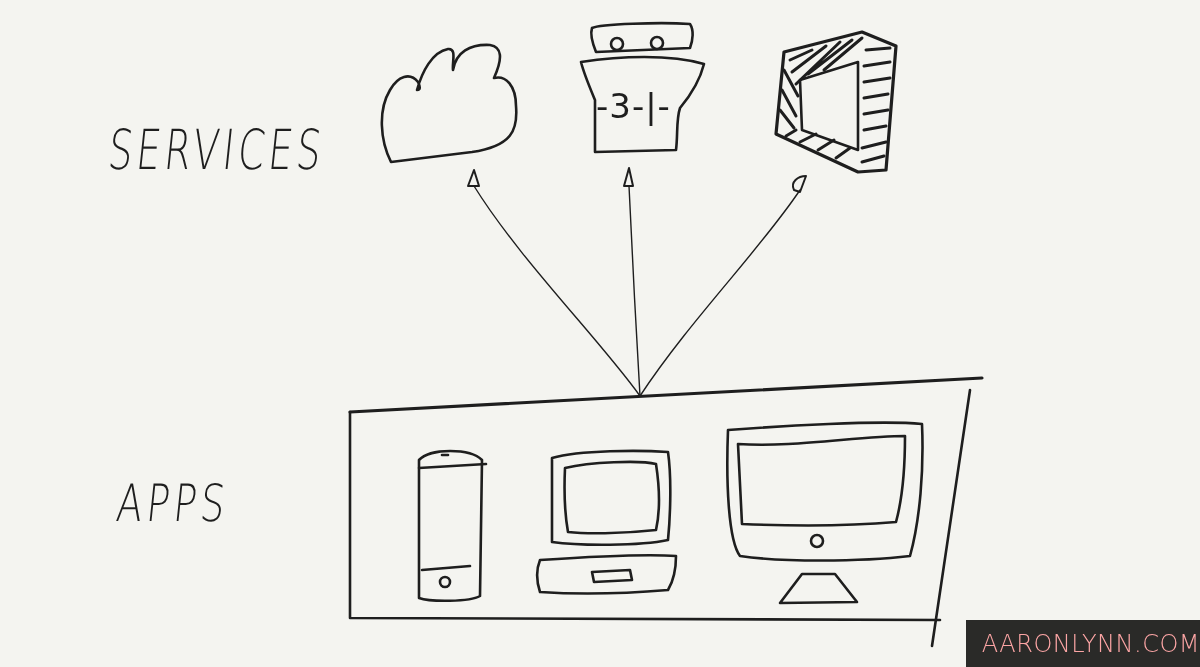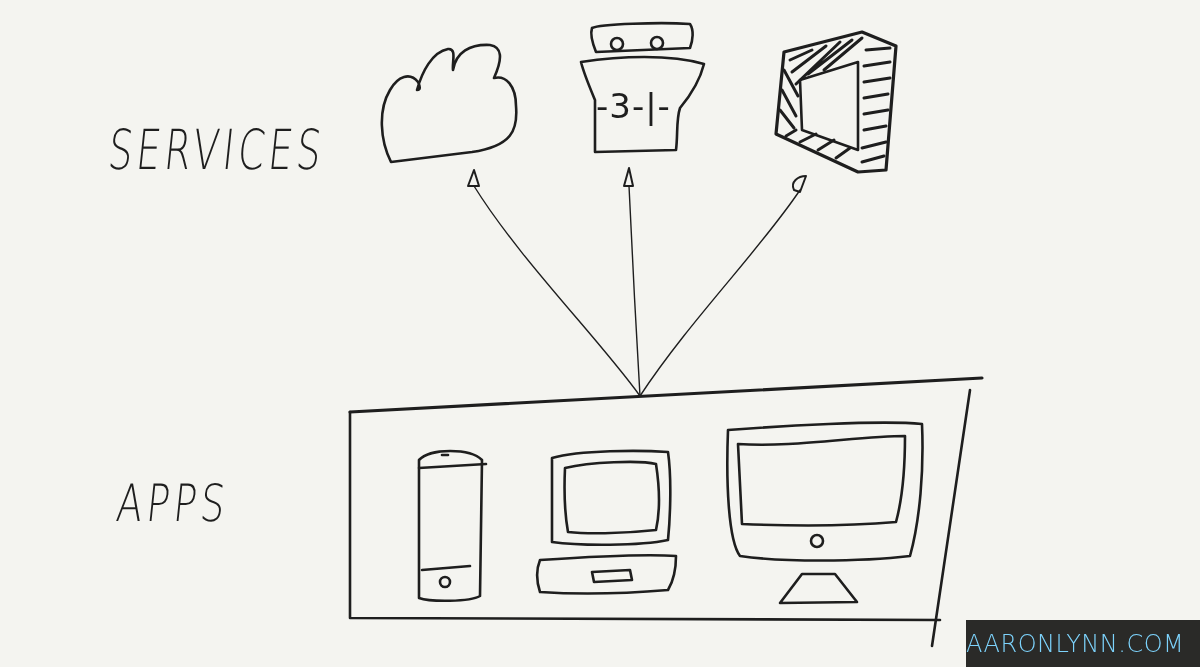--- a/index.html
+++ b/index.html
@@ -18,25 +18,25 @@
     font-family: "DejaVu Sans", sans-serif;
     color: #1e1e1e;
     letter-spacing: 4px;
     font-weight: 300;
   }
   .label-services { left: 112px; top: 118px; font-size: 38px; transform: skewX(-6deg) scaleY(1.45); transform-origin: left top; }
   .label-apps { left: 120px; top: 474px; font-size: 38px; transform: skewX(-6deg) scaleY(1.35); transform-origin: left top; }
   .watermark {
     position: absolute; left: 966px; top: 620px; width: 234px; height: 47px;
     background: #2a2a28;
-    color: #7dd3fc;
+    color: #fca5a5;
     font-family: "DejaVu Sans", sans-serif;
     font-size: 24px; font-weight: 300;
     letter-spacing: 0.5px;
-    display: flex; align-items: center; justify-content: flex-start;
+    display: flex; align-items: center; justify-content: flex-end;
     box-sizing: border-box;
   }
 </style>
 </head>
 <body>
 
 <svg class="canvas" width="1200" height="667" viewBox="0 0 1200 667">
 
   <g>
     <path class="stroke" d="M391,162 C380,140 378,110 390,90 C398,76 410,72 418,82 C420,86 421,90 417,90

